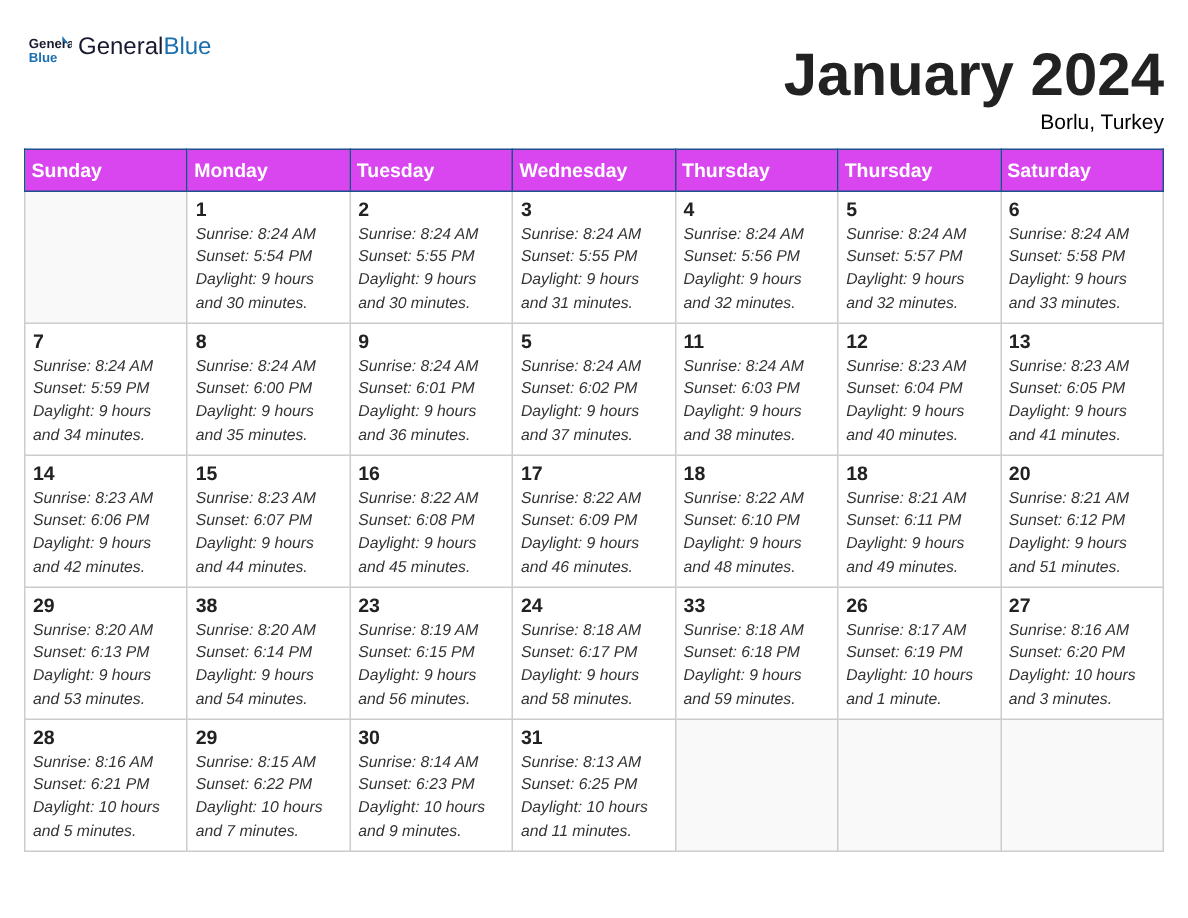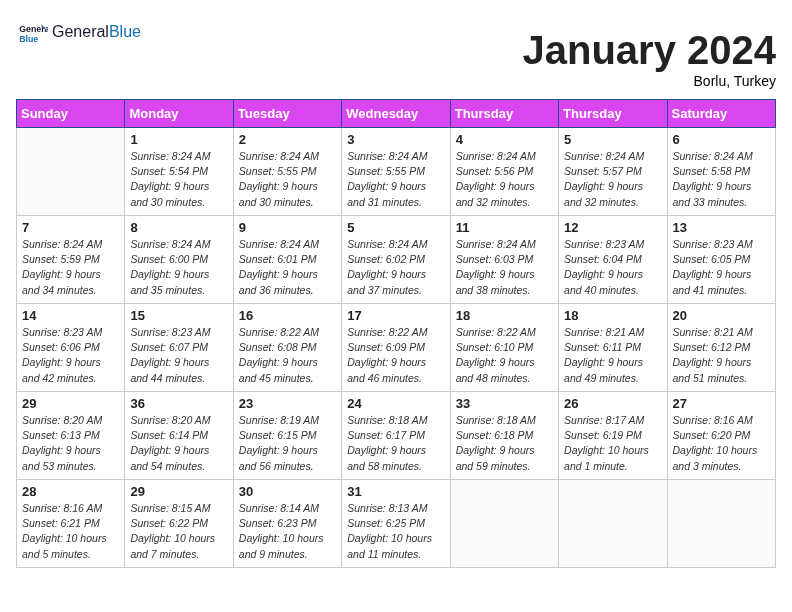--- a/index.html
+++ b/index.html
@@ -197,21 +197,21 @@
           <div class="day-num">20</div>
           <div class="day-info">Sunrise: 8:21 AM<br>Sunset: 6:12 PM<br>Daylight: 9 hours<br>and 51 minutes.</div>
         </td>
       </tr>
       <tr>
         <td>
           <div class="day-num">29</div>
           <div class="day-info">Sunrise: 8:20 AM<br>Sunset: 6:13 PM<br>Daylight: 9 hours<br>and 53 minutes.</div>
         </td>
         <td>
-          <div class="day-num">36</div>
+          <div class="day-num">38</div>
           <div class="day-info">Sunrise: 8:20 AM<br>Sunset: 6:14 PM<br>Daylight: 9 hours<br>and 54 minutes.</div>
         </td>
         <td>
           <div class="day-num">23</div>
           <div class="day-info">Sunrise: 8:19 AM<br>Sunset: 6:15 PM<br>Daylight: 9 hours<br>and 56 minutes.</div>
         </td>
         <td>
           <div class="day-num">24</div>
           <div class="day-info">Sunrise: 8:18 AM<br>Sunset: 6:17 PM<br>Daylight: 9 hours<br>and 58 minutes.</div>
         </td>

